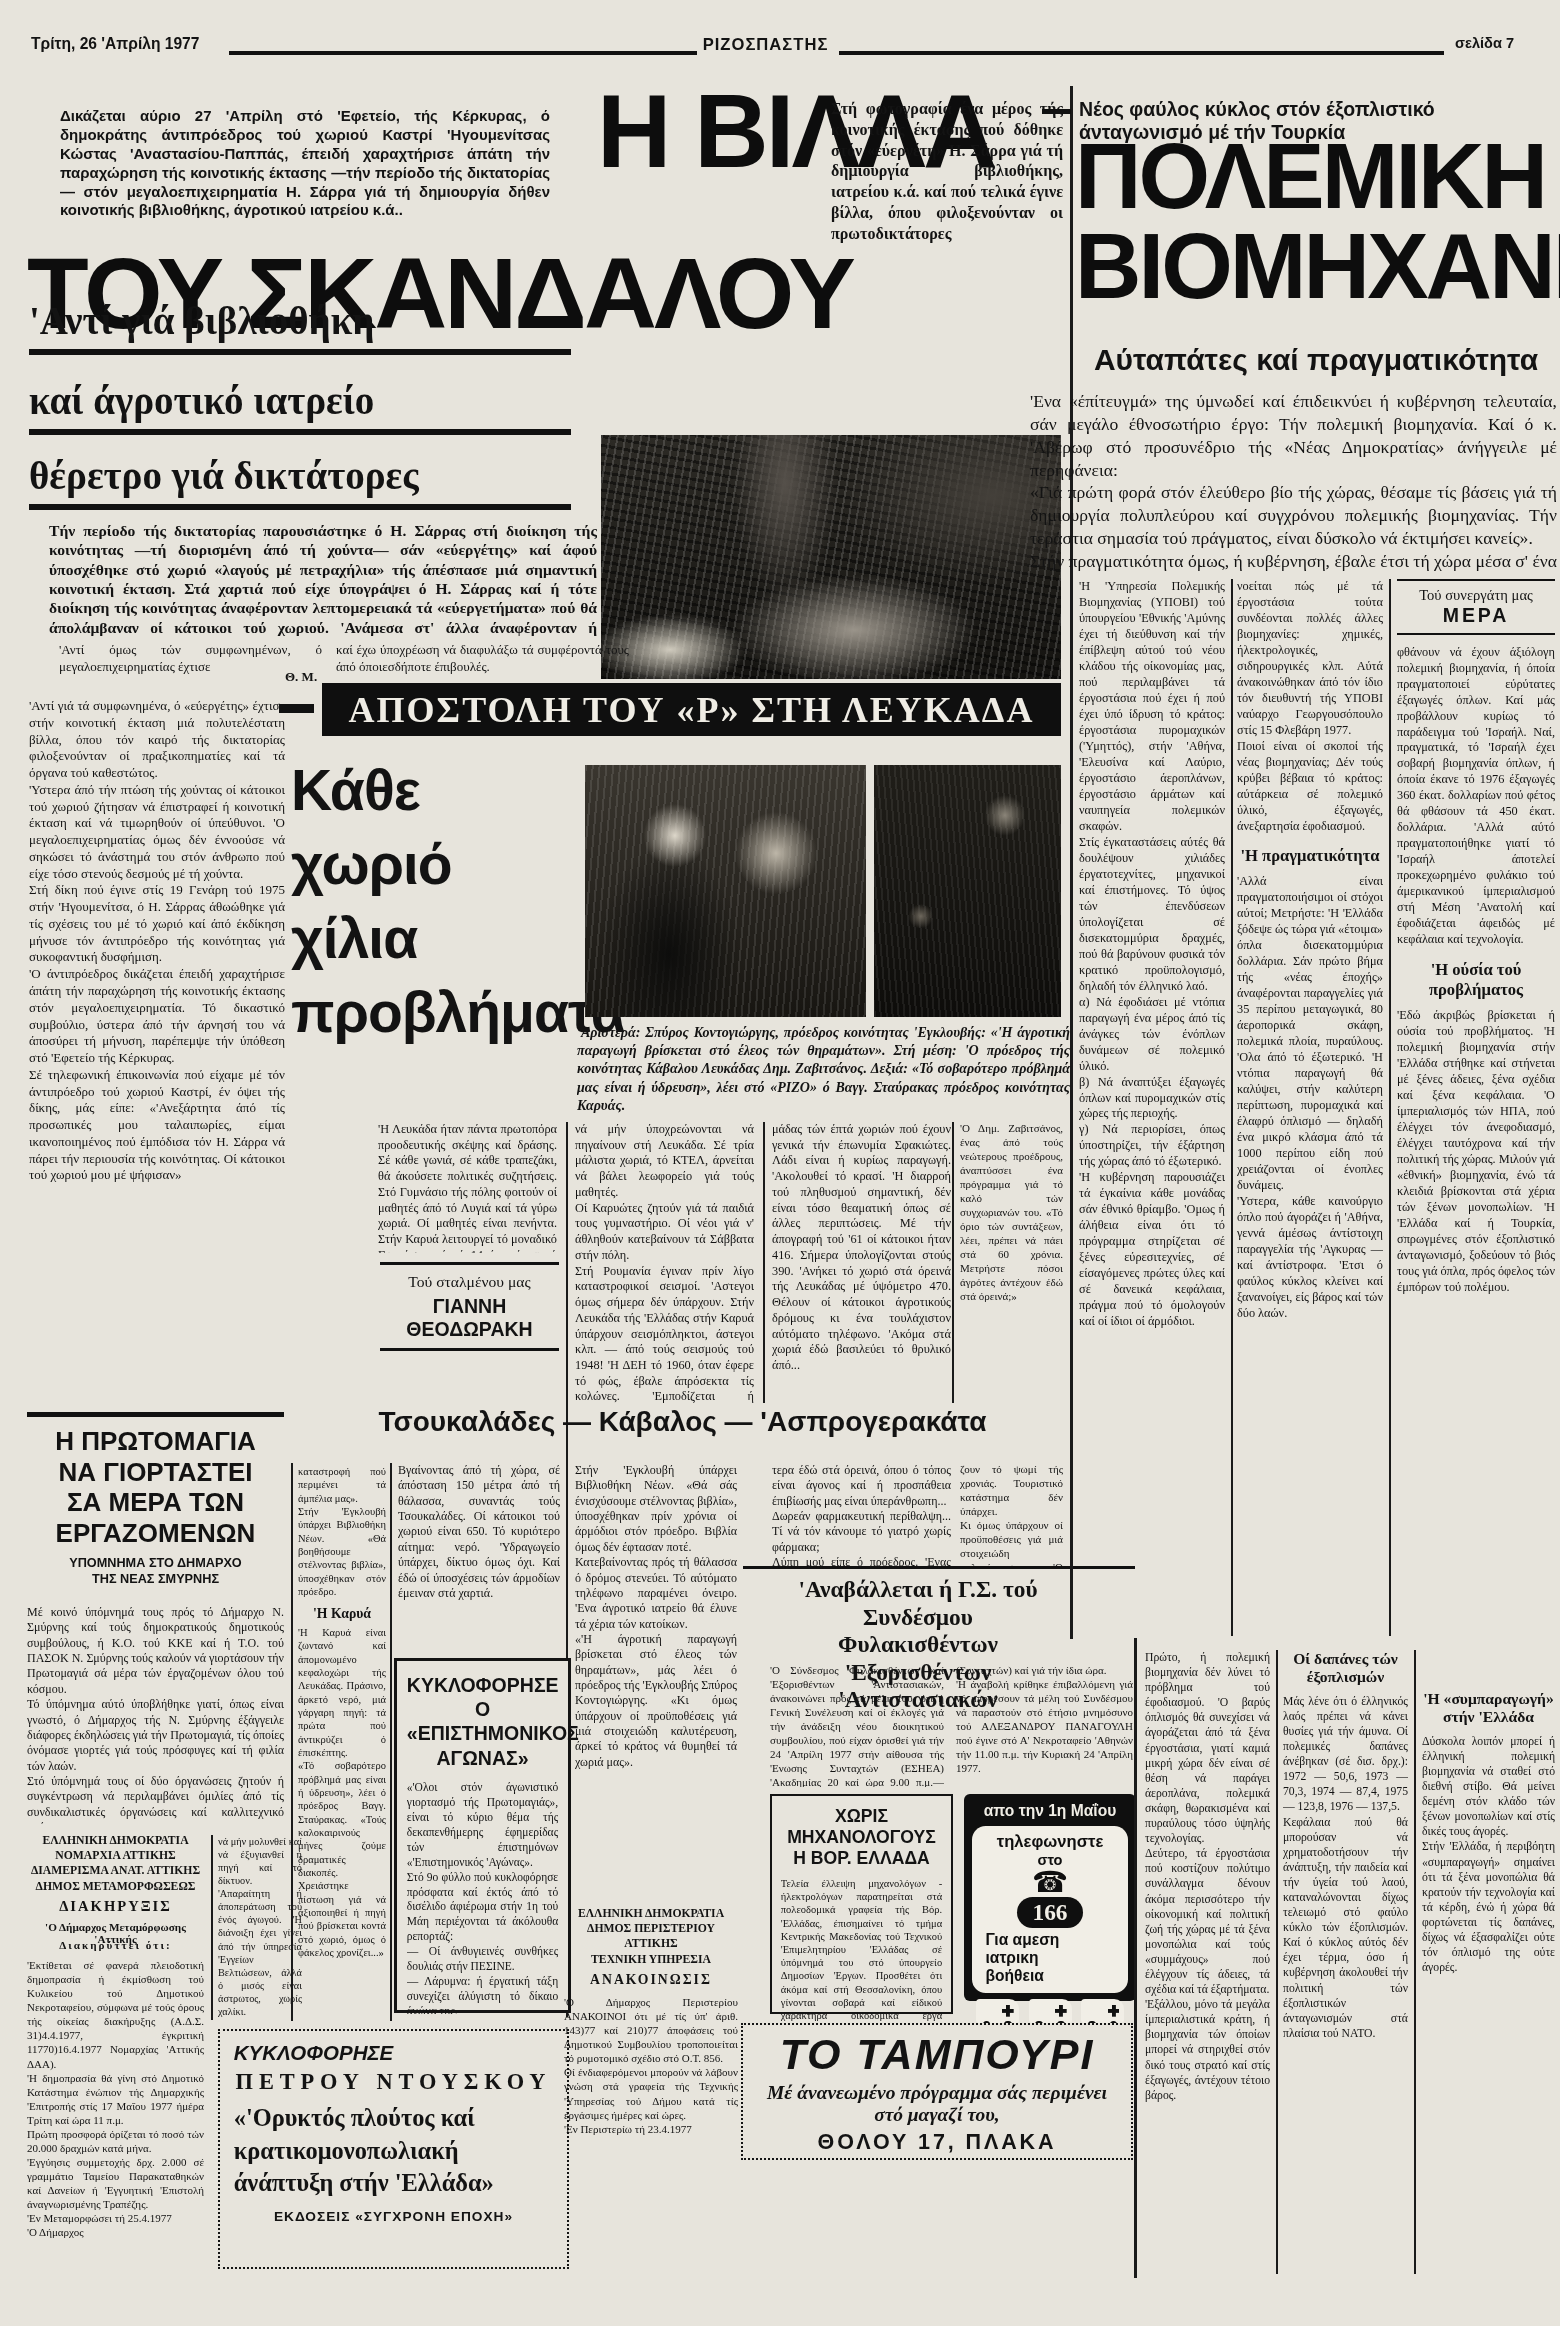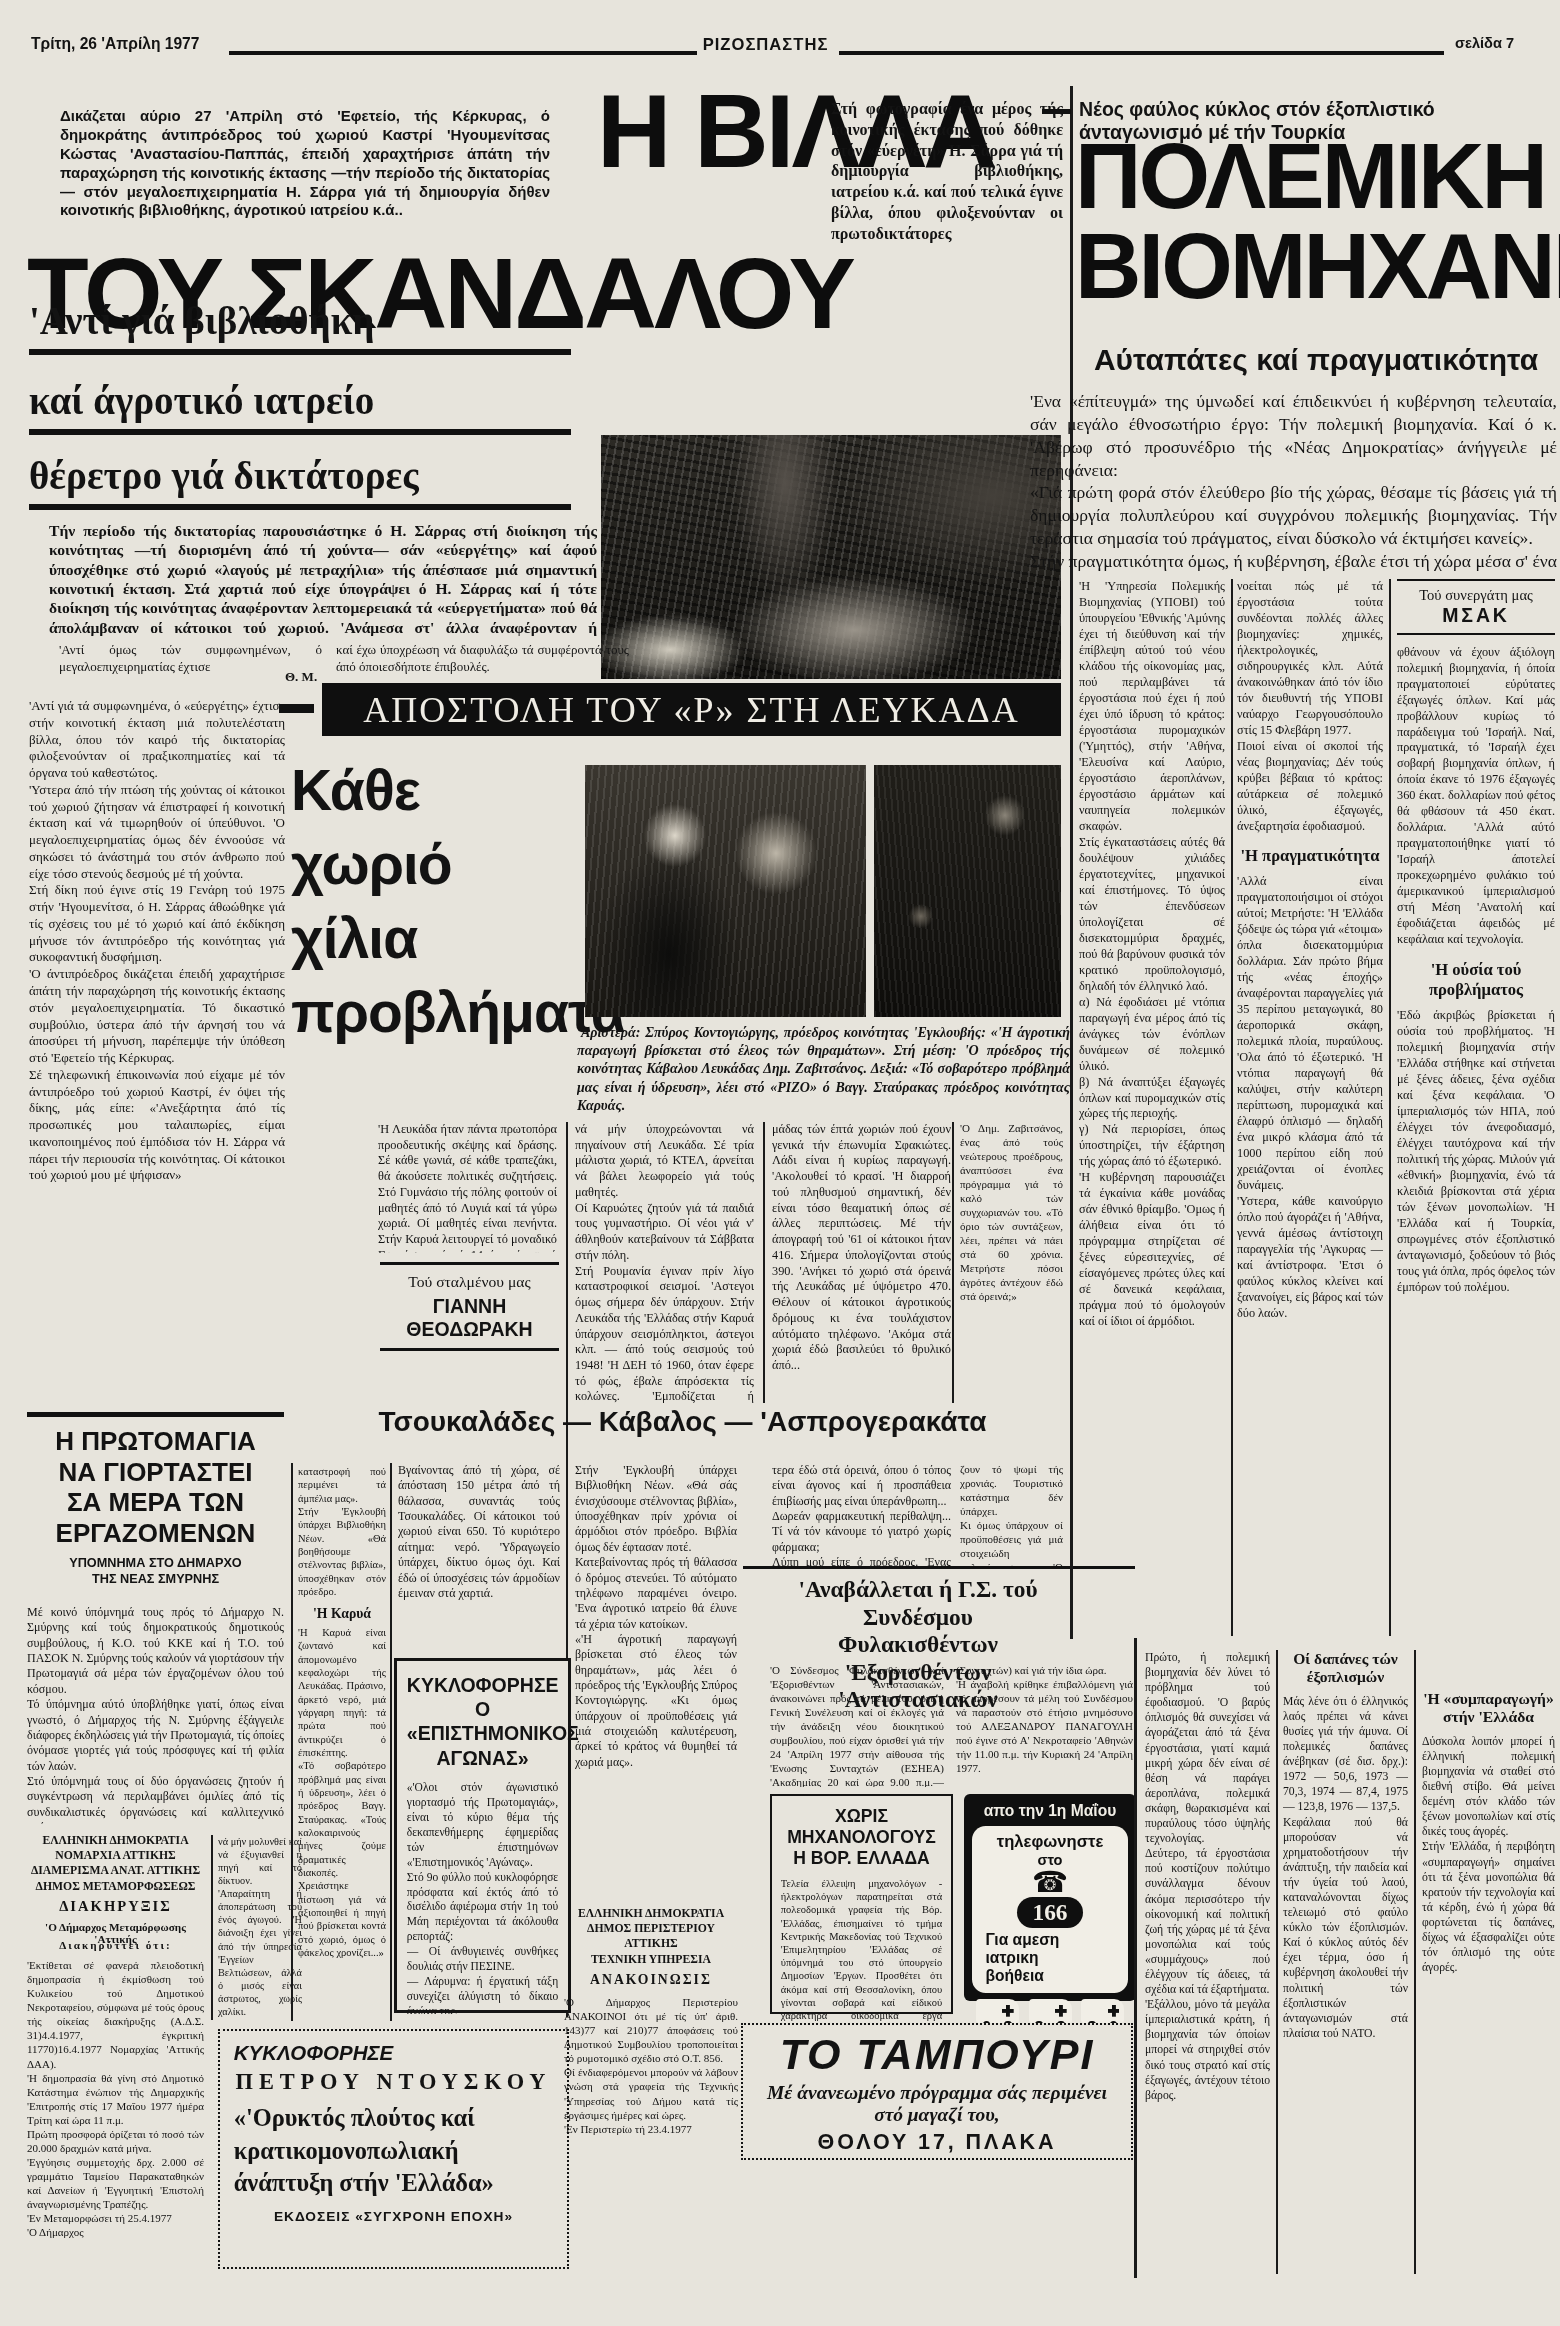--- a/index.html
+++ b/index.html
@@ -28,21 +28,21 @@
      linear-gradient(180deg,#3a362f,#171511);}
   #photo-dark{background:
      radial-gradient(circle 29px at 70% 20%, #8a8478 0%, rgba(138,132,120,0) 70%),
      radial-gradient(circle 17.6px at 25% 60%, #6d675c 0%, rgba(109,103,92,0) 70%),
      repeating-linear-gradient(85deg, rgba(255,255,255,.07) 0 2px, rgba(255,255,255,0) 2px 5.9px),
      linear-gradient(180deg,#201e19,#0d0c0a);}
   .bighead{font-family:"Liberation Sans","DejaVu Sans",sans-serif;font-weight:900;color:#0d0d0d;
            letter-spacing:-2.9px;line-height:.98;white-space:pre-line;}
   .subhead{font-weight:800;font-size:39px;letter-spacing:0;}
   .subrule{height:5.9px;background:#111;margin-top:5.9px;}
-  .banner{background:#0f0f0f;color:#efece4;font-weight:400;display:flex;align-items:center;justify-content:center;}
+  .banner{background:#0f0f0f;color:#efece4;font-weight:700;display:flex;align-items:center;justify-content:center;}
   .boxsolid{border:3.9px solid #141414;background:#e7e4dc;}
   .boxdot{border:2.9px dotted #141414;background:#e7e4dc;}
   .colhead{font-weight:800;text-align:center;}
   .amb{position:relative;width:43px;height:23.4px;background:#f1eee6;border-radius:3.9px 9.8px 2.9px 2.9px;}
   .amb::before,.amb::after{content:"";position:absolute;bottom:-7.8px;width:7.8px;height:7.8px;background:#0f0f0f;border:2.9px solid #f1eee6;border-radius:50%;}
   .amb::before{left:4.9px;} .amb::after{right:4.9px;}
   .amb .cross{position:absolute;right:4.9px;top:5.9px;width:11.7px;height:11.7px;
       background:linear-gradient(#111,#111) center/11.7px 3.9px no-repeat,linear-gradient(#111,#111) center/3.9px 11.7px no-repeat;}
 </style>
 </head>
@@ -272,21 +272,21 @@
 Ποιοί είναι οί σκοποί τής νέας βιομηχανίας; Δέν τούς κρύβει βέβαια τό κράτος: αύτάρκεια σέ πολεμικό ύλικό, έξαγωγές, άνεξαρτησία έφοδιασμού.</div>
     <div class="colhead" style="font-size:16.6px;margin:11.7px 0 7.8px;">'Η πραγματικότητα</div>
     <div class="j" style="font-size:12.3px;line-height:1.3;">'Αλλά είναι πραγματοποιήσιμοι οί στόχοι αύτοί; Μετρήστε: 'Η 'Ελλάδα ξόδεψε ώς τώρα γιά «έτοιμα» όπλα δισεκατομμύρια δολλάρια. Σάν πρώτο βήμα τής «νέας έποχής» άναφέρονται παραγγελίες γιά 35 περίπου μεταγωγικά, 80 άεροπορικά σκάφη, πολεμικά πλοία, πυραύλους. 'Ολα άπό τό έξωτερικό. 'Η ντόπια παραγωγή θά καλύψει, στήν καλύτερη περίπτωση, πυρομαχικά καί έλαφρύ όπλισμό — δηλαδή ένα μικρό κλάσμα άπό τά 1000 περίπου είδη πού χρειάζονται οί ένοπλες δυνάμεις.
 'Υστερα, κάθε καινούργιο όπλο πού άγοράζει ή 'Αθήνα, γεννά άμέσως άντίστοιχη παραγγελία τής 'Αγκυρας — καί άντίστροφα. 'Ετσι ό φαύλος κύκλος κλείνει καί ξανανοίγει, είς βάρος καί τών δύο λαών.</div>
   </div>
 
   <div class="abs hairline-v" style="left:1389px;top:579px;height:1057px;"></div>
   <div class="abs" style="left:1397px;top:579px;width:158px;height:1057px;overflow:hidden;">
     <div class="c" style="border-top:2.9px solid #111;border-bottom:2.9px solid #111;padding:5.9px 0;margin-bottom:9.8px;">
       <div style="font-size:14.6px;">Τού συνεργάτη μας</div>
-      <div class="sans" style="font-size:19.5px;font-weight:900;letter-spacing:2.9px;">ΜΣΑΚ</div>
+      <div class="sans" style="font-size:19.5px;font-weight:900;letter-spacing:2.9px;">ΜΕΡΑ</div>
     </div>
     <div class="j" style="font-size:12.3px;line-height:1.3;">φθάνουν νά έχουν άξιόλογη πολεμική βιομηχανία, ή όποία πραγματοποιεί εύρύτατες έξαγωγές όπλων. Καί μάς προβάλλουν κυρίως τό παράδειγμα τού 'Ισραήλ. Ναί, πραγματικά, τό 'Ισραήλ έχει σοβαρή βιομηχανία όπλων, ή όποία έκανε τό 1976 έξαγωγές 360 έκατ. δολλαρίων πού φέτος θά φθάσουν τά 450 έκατ. δολλάρια. 'Αλλά αύτό πραγματοποιήθηκε γιατί τό 'Ισραήλ άποτελεί προκεχωρημένο φυλάκιο τού άμερικανικού ίμπεριαλισμού στή Μέση 'Ανατολή καί έφοδιάζεται άφειδώς μέ κεφάλαια καί τεχνολογία.</div>
     <div class="colhead" style="font-size:16.6px;margin:11.7px 0 7.8px;">'Η ούσία τού προβλήματος</div>
     <div class="j" style="font-size:12.3px;line-height:1.3;">'Εδώ άκριβώς βρίσκεται ή ούσία τού προβλήματος. 'Η πολεμική βιομηχανία στήν 'Ελλάδα στήθηκε καί στήνεται μέ ξένες άδειες, ξένα σχέδια καί ξένα κεφάλαια. 'Ο ίμπεριαλισμός τών ΗΠΑ, πού έλέγχει τόν άνεφοδιασμό, έλέγχει ταυτόχρονα καί τήν πολιτική τής χώρας. Μιλούν γιά «έθνική» βιομηχανία, ένώ τά κλειδιά βρίσκονται στά χέρια τών ξένων μονοπωλίων. 'Η 'Ελλάδα καί ή Τουρκία, σπρωγμένες στόν έξοπλιστικό άνταγωνισμό, ξοδεύουν τό βιός τους γιά όπλα, πρός όφελος τών έμπόρων τού πολέμου.</div>
   </div>
 
   <div class="abs j" style="left:1145px;top:1650px;width:125px;height:624px;font-size:11.7px;line-height:1.29;">Πρώτο, ή πολεμική βιομηχανία δέν λύνει τό πρόβλημα τού έφοδιασμού. 'Ο βαρύς όπλισμός θά συνεχίσει νά άγοράζεται άπό τά ξένα έργοστάσια, γιατί καμιά μικρή χώρα δέν είναι σέ θέση νά παράγει άεροπλάνα, πολεμικά σκάφη, θωρακισμένα καί πυραύλους τόσο ύψηλής τεχνολογίας.
 Δεύτερο, τά έργοστάσια πού κοστίζουν πολύτιμο συνάλλαγμα δένουν άκόμα περισσότερο τήν οίκονομική καί πολιτική ζωή τής χώρας μέ τά ξένα μονοπώλια καί τούς «συμμάχους» πού έλέγχουν τίς άδειες, τά σχέδια καί τά έξαρτήματα.
 'Εξάλλου, μόνο τά μεγάλα ίμπεριαλιστικά κράτη, ή βιομηχανία τών όποίων μπορεί νά στηριχθεί στόν δικό τους στρατό καί στίς έξαγωγές, άντέχουν τέτοιο βάρος.</div>
   <div class="abs hairline-v" style="left:1276px;top:1650px;height:624px;"></div>

